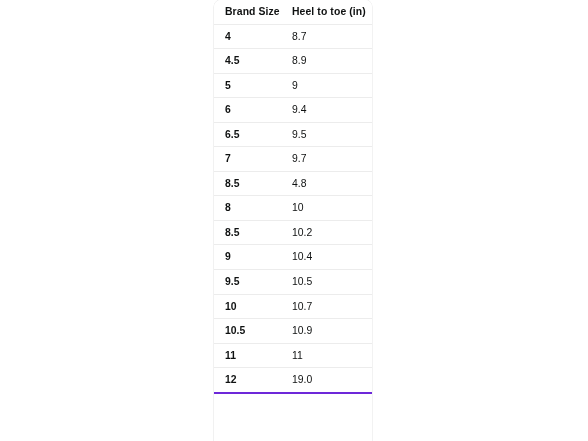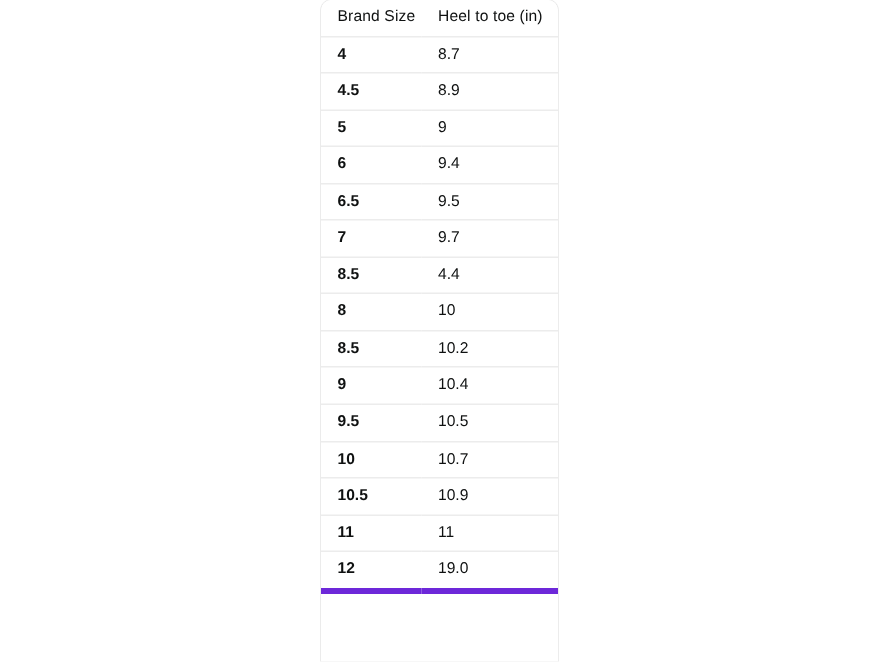--- a/index.html
+++ b/index.html
@@ -46,21 +46,21 @@
     height: 23.55px;
     line-height: 23.55px;
     border-bottom: 1px solid #ececec;
     color: #0f1111;
     font-size: 10.4px;
     white-space: nowrap;
     overflow: hidden;
   }
 
   table.size-table th {
-    font-weight: normal;
+    font-weight: bold;
     font-size: 10.4px;
     color: #0f1111;
     letter-spacing: 0.01em;
   }
 
   table.size-table th.brand-head,
   table.size-table td.brand-cell {
     padding-left: 11px;
   }
 
@@ -71,21 +71,21 @@
 
   table.size-table td.brand-cell {
     font-weight: bold;
   }
 
   table.size-table td.heel-cell {
     font-weight: normal;
   }
 
   table.size-table tbody tr:last-child td {
-    border-bottom: 4px solid #6d28d9;
+    border-bottom: 2px solid #6d28d9;
   }
 </style>
 </head>
 <body>
 
 <div id="size-chart-card">
   <table class="size-table">
     <colgroup>
       <col class="c-brand">
       <col class="c-heel">
@@ -116,21 +116,21 @@
         <tr>
           <td class="brand-cell">6.5</td>
           <td class="heel-cell">9.5</td>
         </tr>
         <tr>
           <td class="brand-cell">7</td>
           <td class="heel-cell">9.7</td>
         </tr>
         <tr>
           <td class="brand-cell">8.5</td>
-          <td class="heel-cell">4.4</td>
+          <td class="heel-cell">4.8</td>
         </tr>
         <tr>
           <td class="brand-cell">8</td>
           <td class="heel-cell">10</td>
         </tr>
         <tr>
           <td class="brand-cell">8.5</td>
           <td class="heel-cell">10.2</td>
         </tr>
         <tr>

